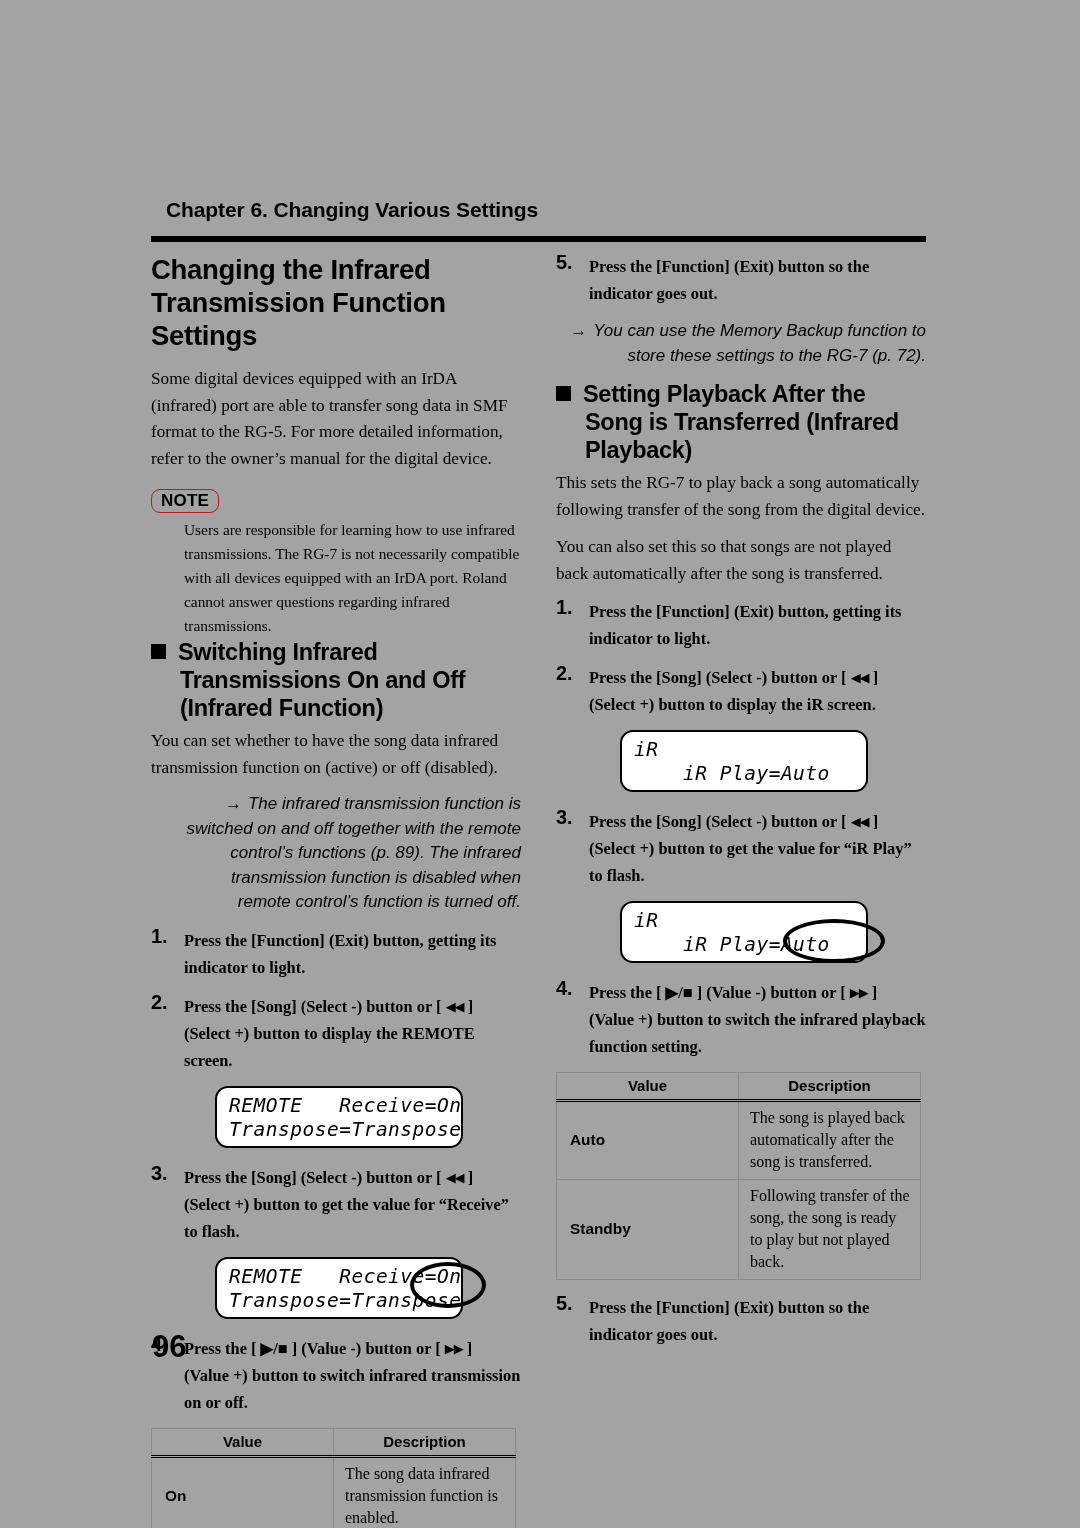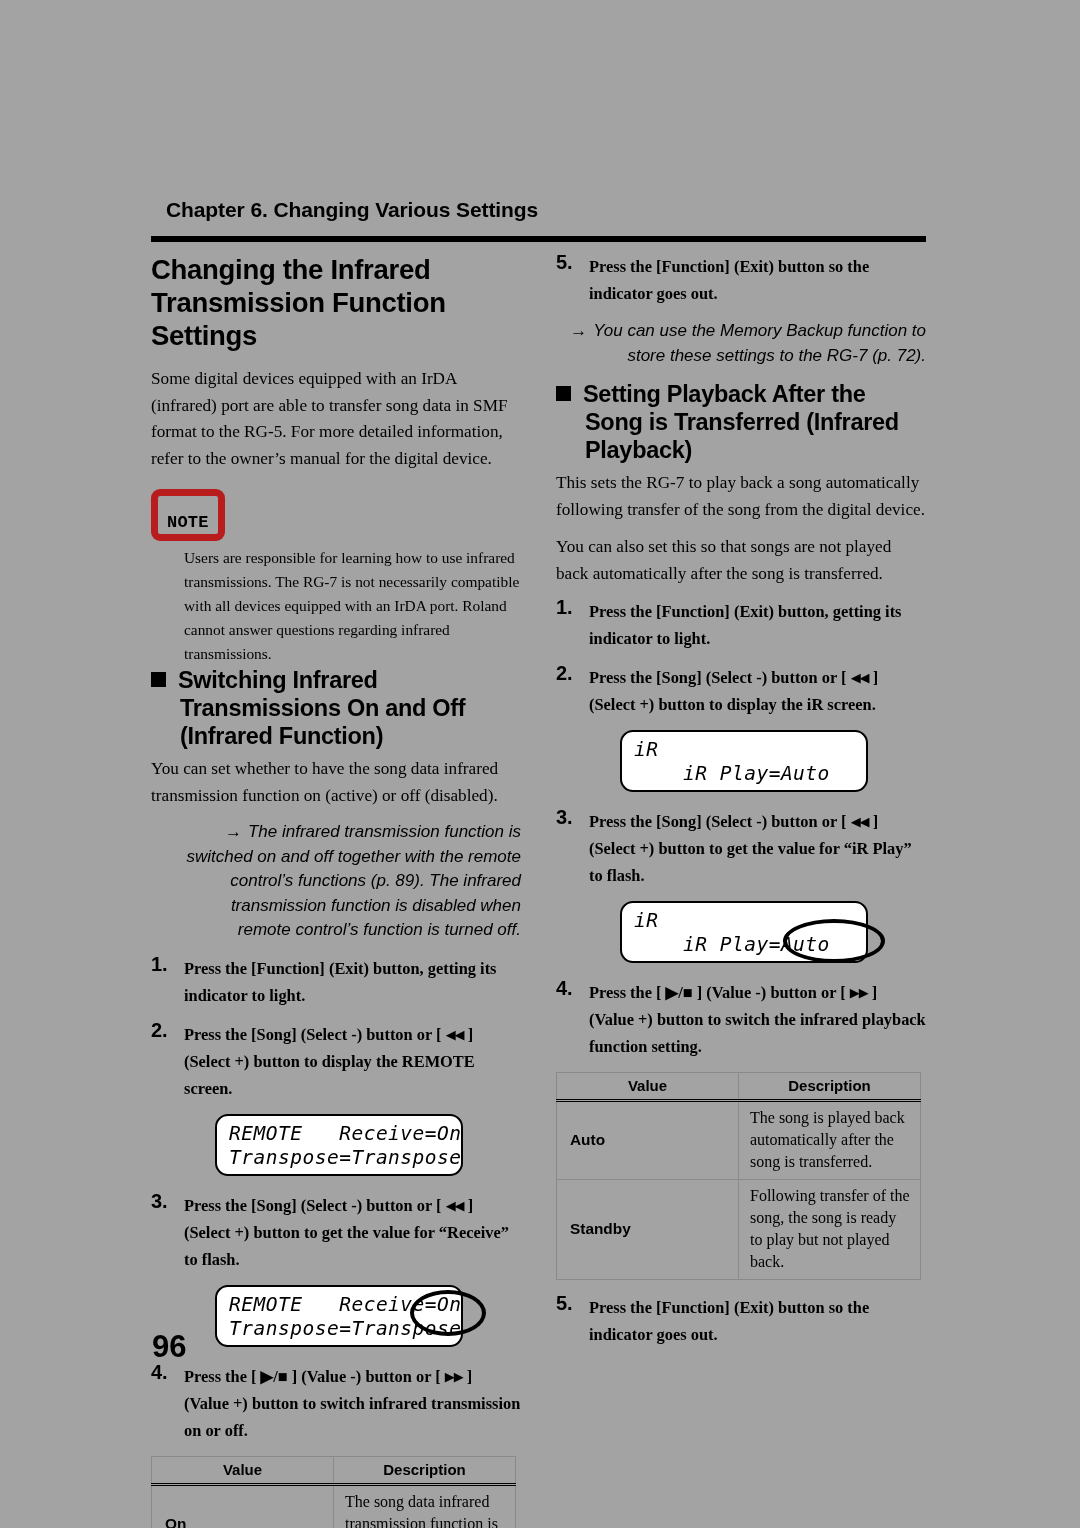--- a/index.html
+++ b/index.html
@@ -110,24 +110,24 @@
     text-align: right;
   }
   .arrow-glyph {
     font-style: normal;
     padding-right: 6px;
   }
 
   
   .note-badge {
     display: inline-block;
-    border: 7px solid #b91c1c;
+    border: 1px solid #b91c1c;
     border-radius: 9px;
-    padding: 17px 9px 2px 9px;
-    font-family: Liberation Mono, monospace;
+    padding: 1px 9px 2px 9px;
+    font-family: Liberation Sans, sans-serif;
     font-weight: bold;
     font-size: 17px;
     line-height: 19px;
     letter-spacing: 0.2px;
     margin: 6px 0 0 0;
   }
 
   
   .step {
     position: relative;

